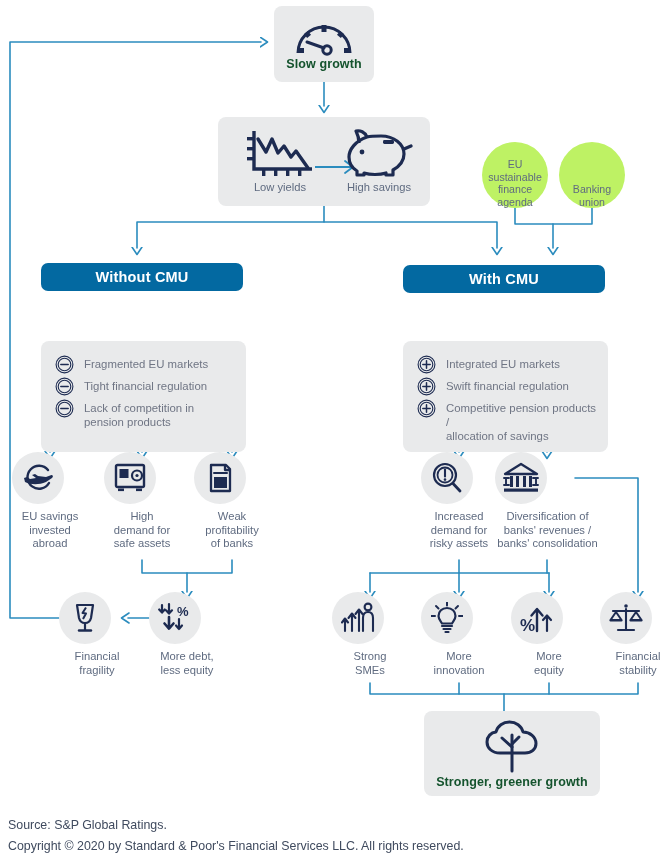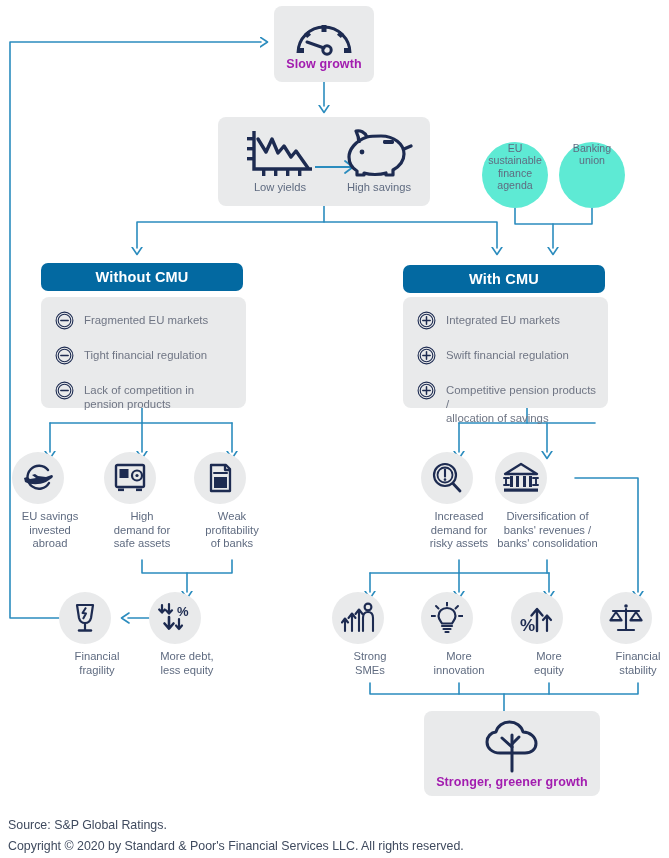--- a/index.html
+++ b/index.html
@@ -35,21 +35,21 @@
   
   .card-icon {
     display: flex;
     flex-direction: column;
     align-items: center;
     justify-content: center;
   }
   .card-label {
     font-size: 12.5px;
     font-weight: bold;
-    color: #a21caf;
+    color: #14532d;
     text-align: center;
     letter-spacing: .1px;
   }
 
   
   .pill {
     background: #0369a1;
     border-radius: 7px;
     color: #ffffff;
     font-size: 14.5px;
@@ -58,21 +58,22 @@
     align-items: center;
     justify-content: center;
     letter-spacing: .2px;
   }
 
   
   .bullets {
     padding: 14px 8px 14px 14px;
     display: flex;
     flex-direction: column;
-    gap: 16px;
+    gap: 3px;
+    margin-top: 44px;
   }
   .bullet-row {
     display: flex;
     align-items: flex-start;
     gap: 10px;
   }
   .bullet-row .btxt {
     font-size: 11.4px;
     line-height: 14px;
     color: #6f7584;
@@ -101,23 +102,23 @@
     color: #5f6b80;
     text-align: center;
     white-space: pre-line;
   }
 
   
   .greycirc {
     position: absolute;
     width: 66px; height: 66px;
     border-radius: 50%;
-    background: #5eead4;
-    display: flex;
-    align-items: flex-start;
+    background: #bef264;
+    display: flex;
+    align-items: flex-end;
     justify-content: center;
     text-align: center;
     font-size: 10.6px;
     line-height: 12.4px;
     color: #5f6b80;
     white-space: pre-line;
   }
 
   
   .footer {

